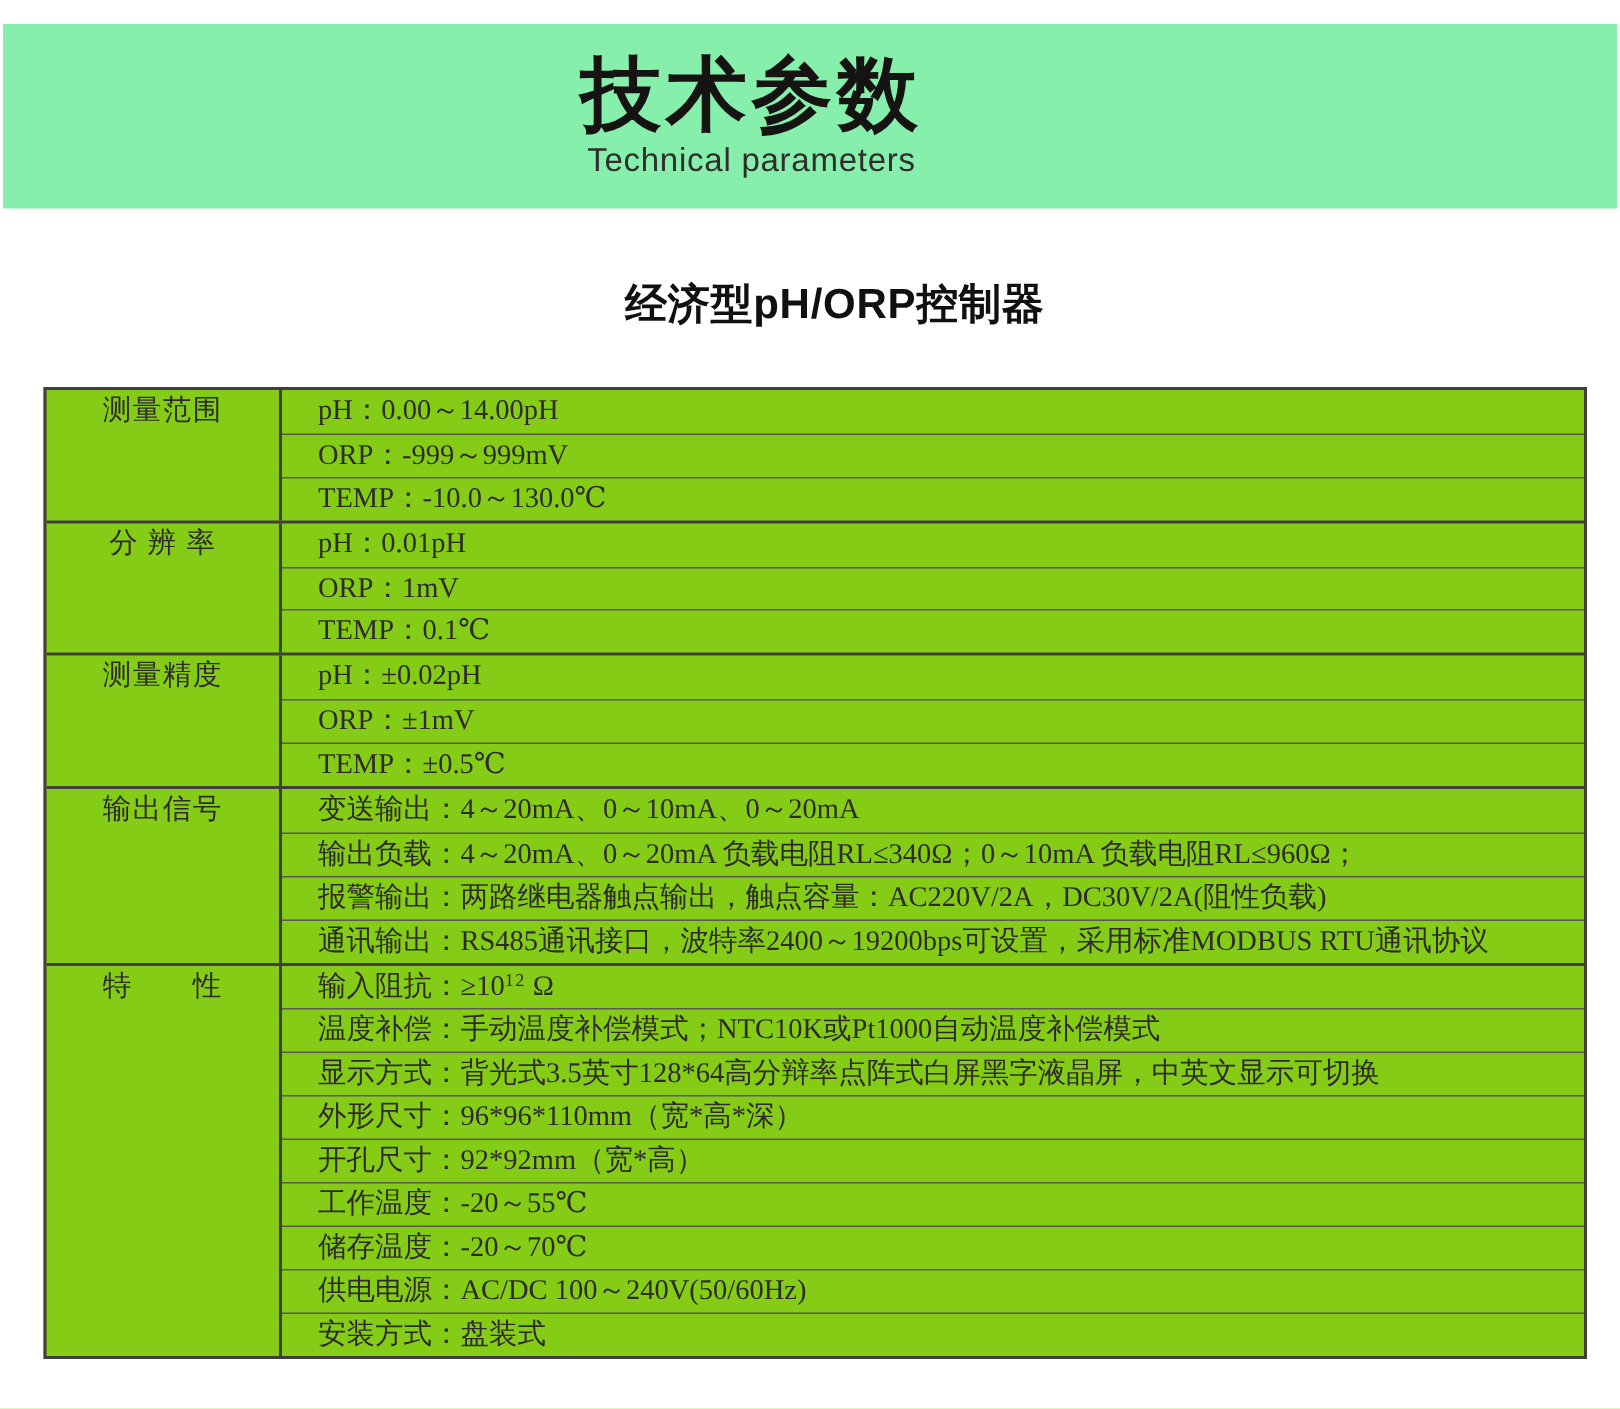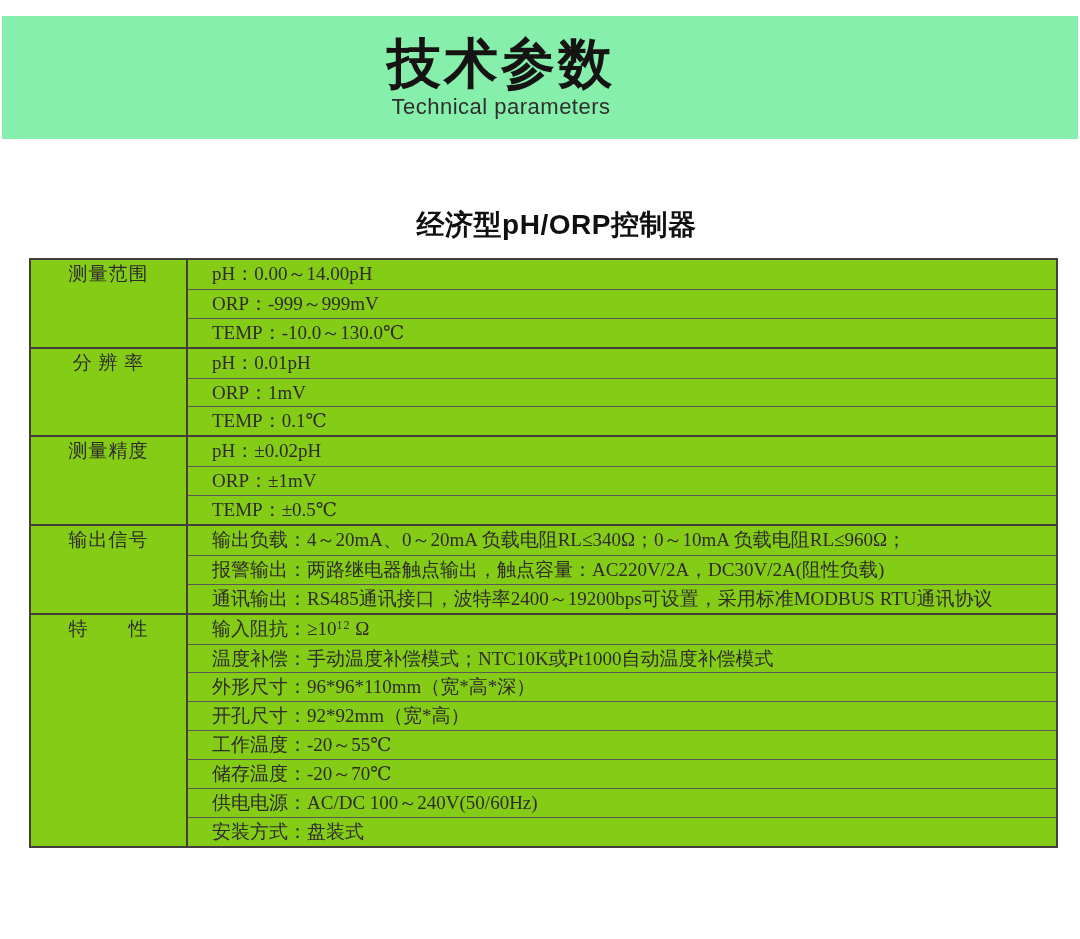--- a/index.html
+++ b/index.html
@@ -25,21 +25,21 @@
     font-weight:800;font-size:54px;line-height:1.05;letter-spacing:3px;
     color:#151413;
   }
   .banner-sub{
     font-family:"Liberation Sans","DejaVu Sans",sans-serif;
     font-weight:400;font-size:22px;letter-spacing:0.5px;margin-top:3px;
     color:#302e2d;
   }
   
   .product-title{
-    position:absolute;left:0;top:206px;width:1080px;
+    position:absolute;left:0;top:184px;width:1080px;
     text-align:center;padding-left:33px;box-sizing:border-box;
     font-family:"Liberation Sans","DejaVu Sans",sans-serif;
     font-weight:700;font-size:28px;color:#111010;letter-spacing:0.5px;
   }
   
   .spec-table{
     position:absolute;left:29px;top:258px;width:1029px;
     border:2px solid var(--line-dark);box-sizing:border-box;
     background:#84cc16;
   }
@@ -92,30 +92,32 @@
       <div class="t-cat">测量精度</div>
       <div class="t-rows">
         <div class="t-row">pH：±0.02pH</div>
         <div class="t-row">ORP：±1mV</div>
         <div class="t-row">TEMP：±0.5℃</div>
       </div>
     </div>
     <div class="t-group">
       <div class="t-cat">输出信号</div>
       <div class="t-rows">
+        <div class="t-row">变送输出：4～20mA、0～10mA、0～20mA</div>
         <div class="t-row">输出负载：4～20mA、0～20mA 负载电阻RL≤340Ω；0～10mA 负载电阻RL≤960Ω；</div>
         <div class="t-row">报警输出：两路继电器触点输出，触点容量：AC220V/2A，DC30V/2A(阻性负载)</div>
         <div class="t-row">通讯输出：RS485通讯接口，波特率2400～19200bps可设置，采用标准MODBUS RTU通讯协议</div>
       </div>
     </div>
     <div class="t-group">
       <div class="t-cat">特　　性</div>
       <div class="t-rows">
         <div class="t-row">输入阻抗：≥10<sup>12</sup> Ω</div>
         <div class="t-row">温度补偿：手动温度补偿模式；NTC10K或Pt1000自动温度补偿模式</div>
+        <div class="t-row">显示方式：背光式3.5英寸128*64高分辩率点阵式白屏黑字液晶屏，中英文显示可切换</div>
         <div class="t-row">外形尺寸：96*96*110mm（宽*高*深）</div>
         <div class="t-row">开孔尺寸：92*92mm（宽*高）</div>
         <div class="t-row">工作温度：-20～55℃</div>
         <div class="t-row">储存温度：-20～70℃</div>
         <div class="t-row">供电电源：AC/DC 100～240V(50/60Hz)</div>
         <div class="t-row">安装方式：盘装式</div>
       </div>
     </div>
   </div>
 

